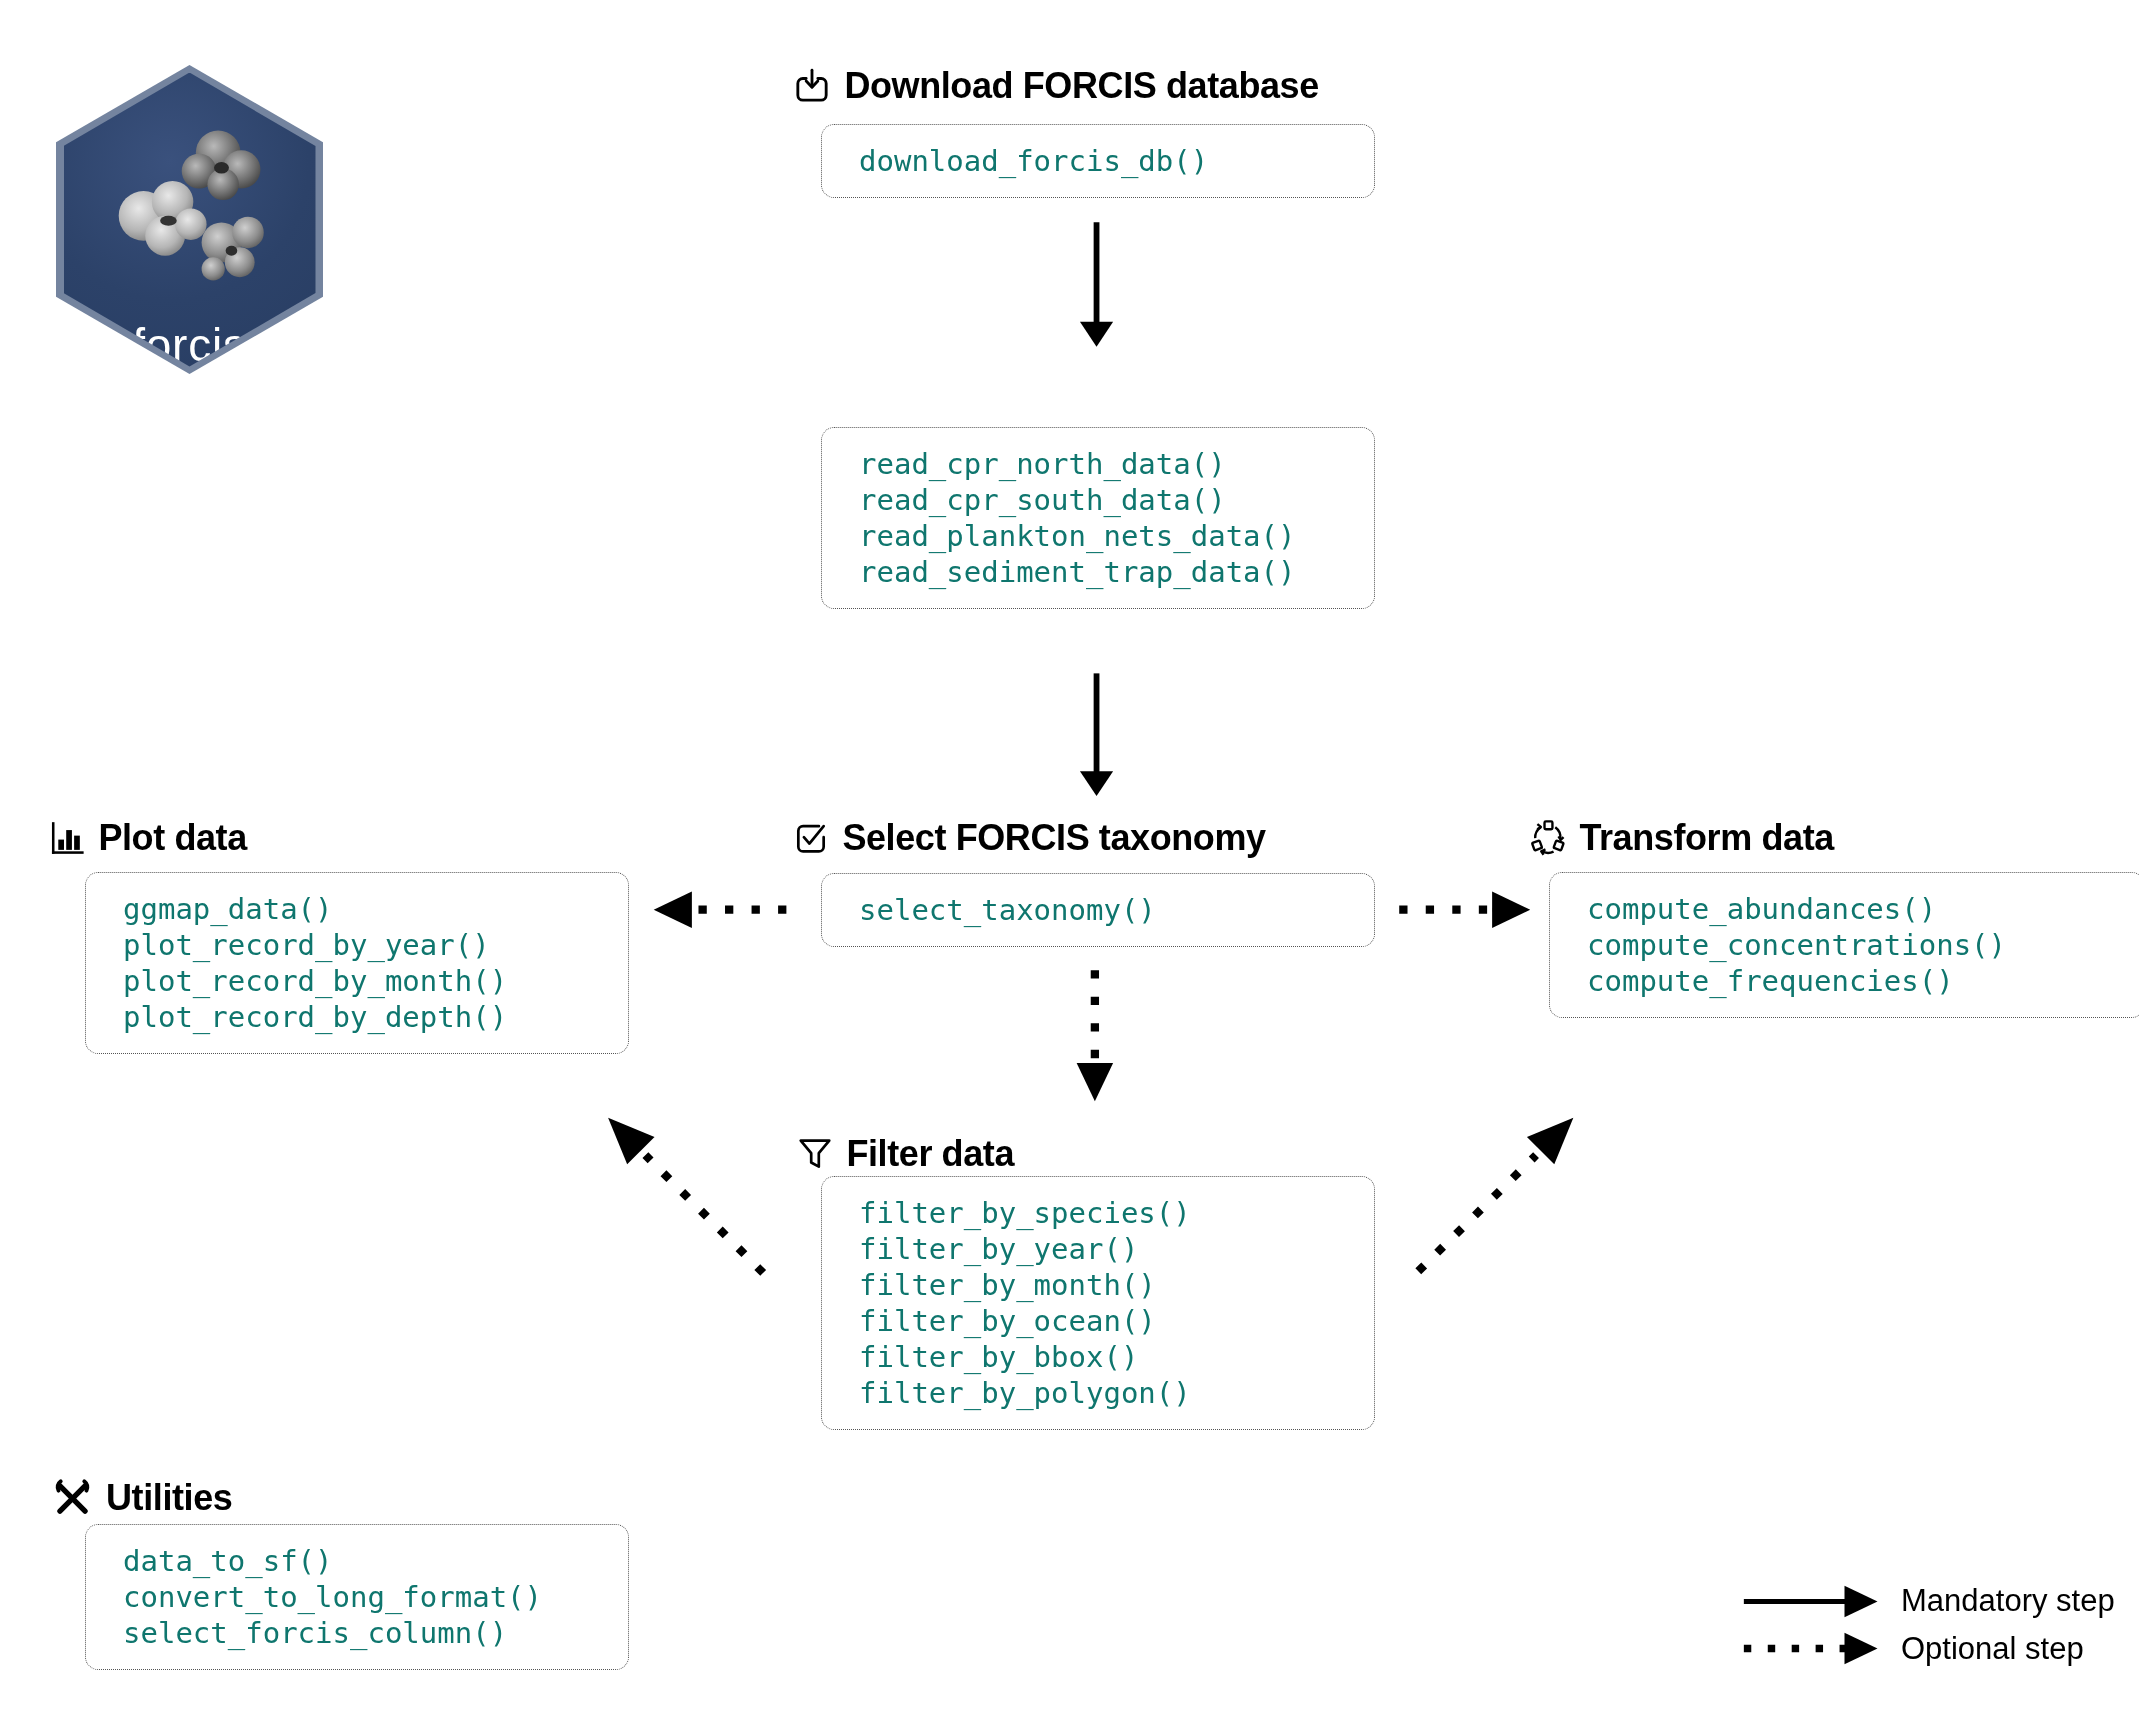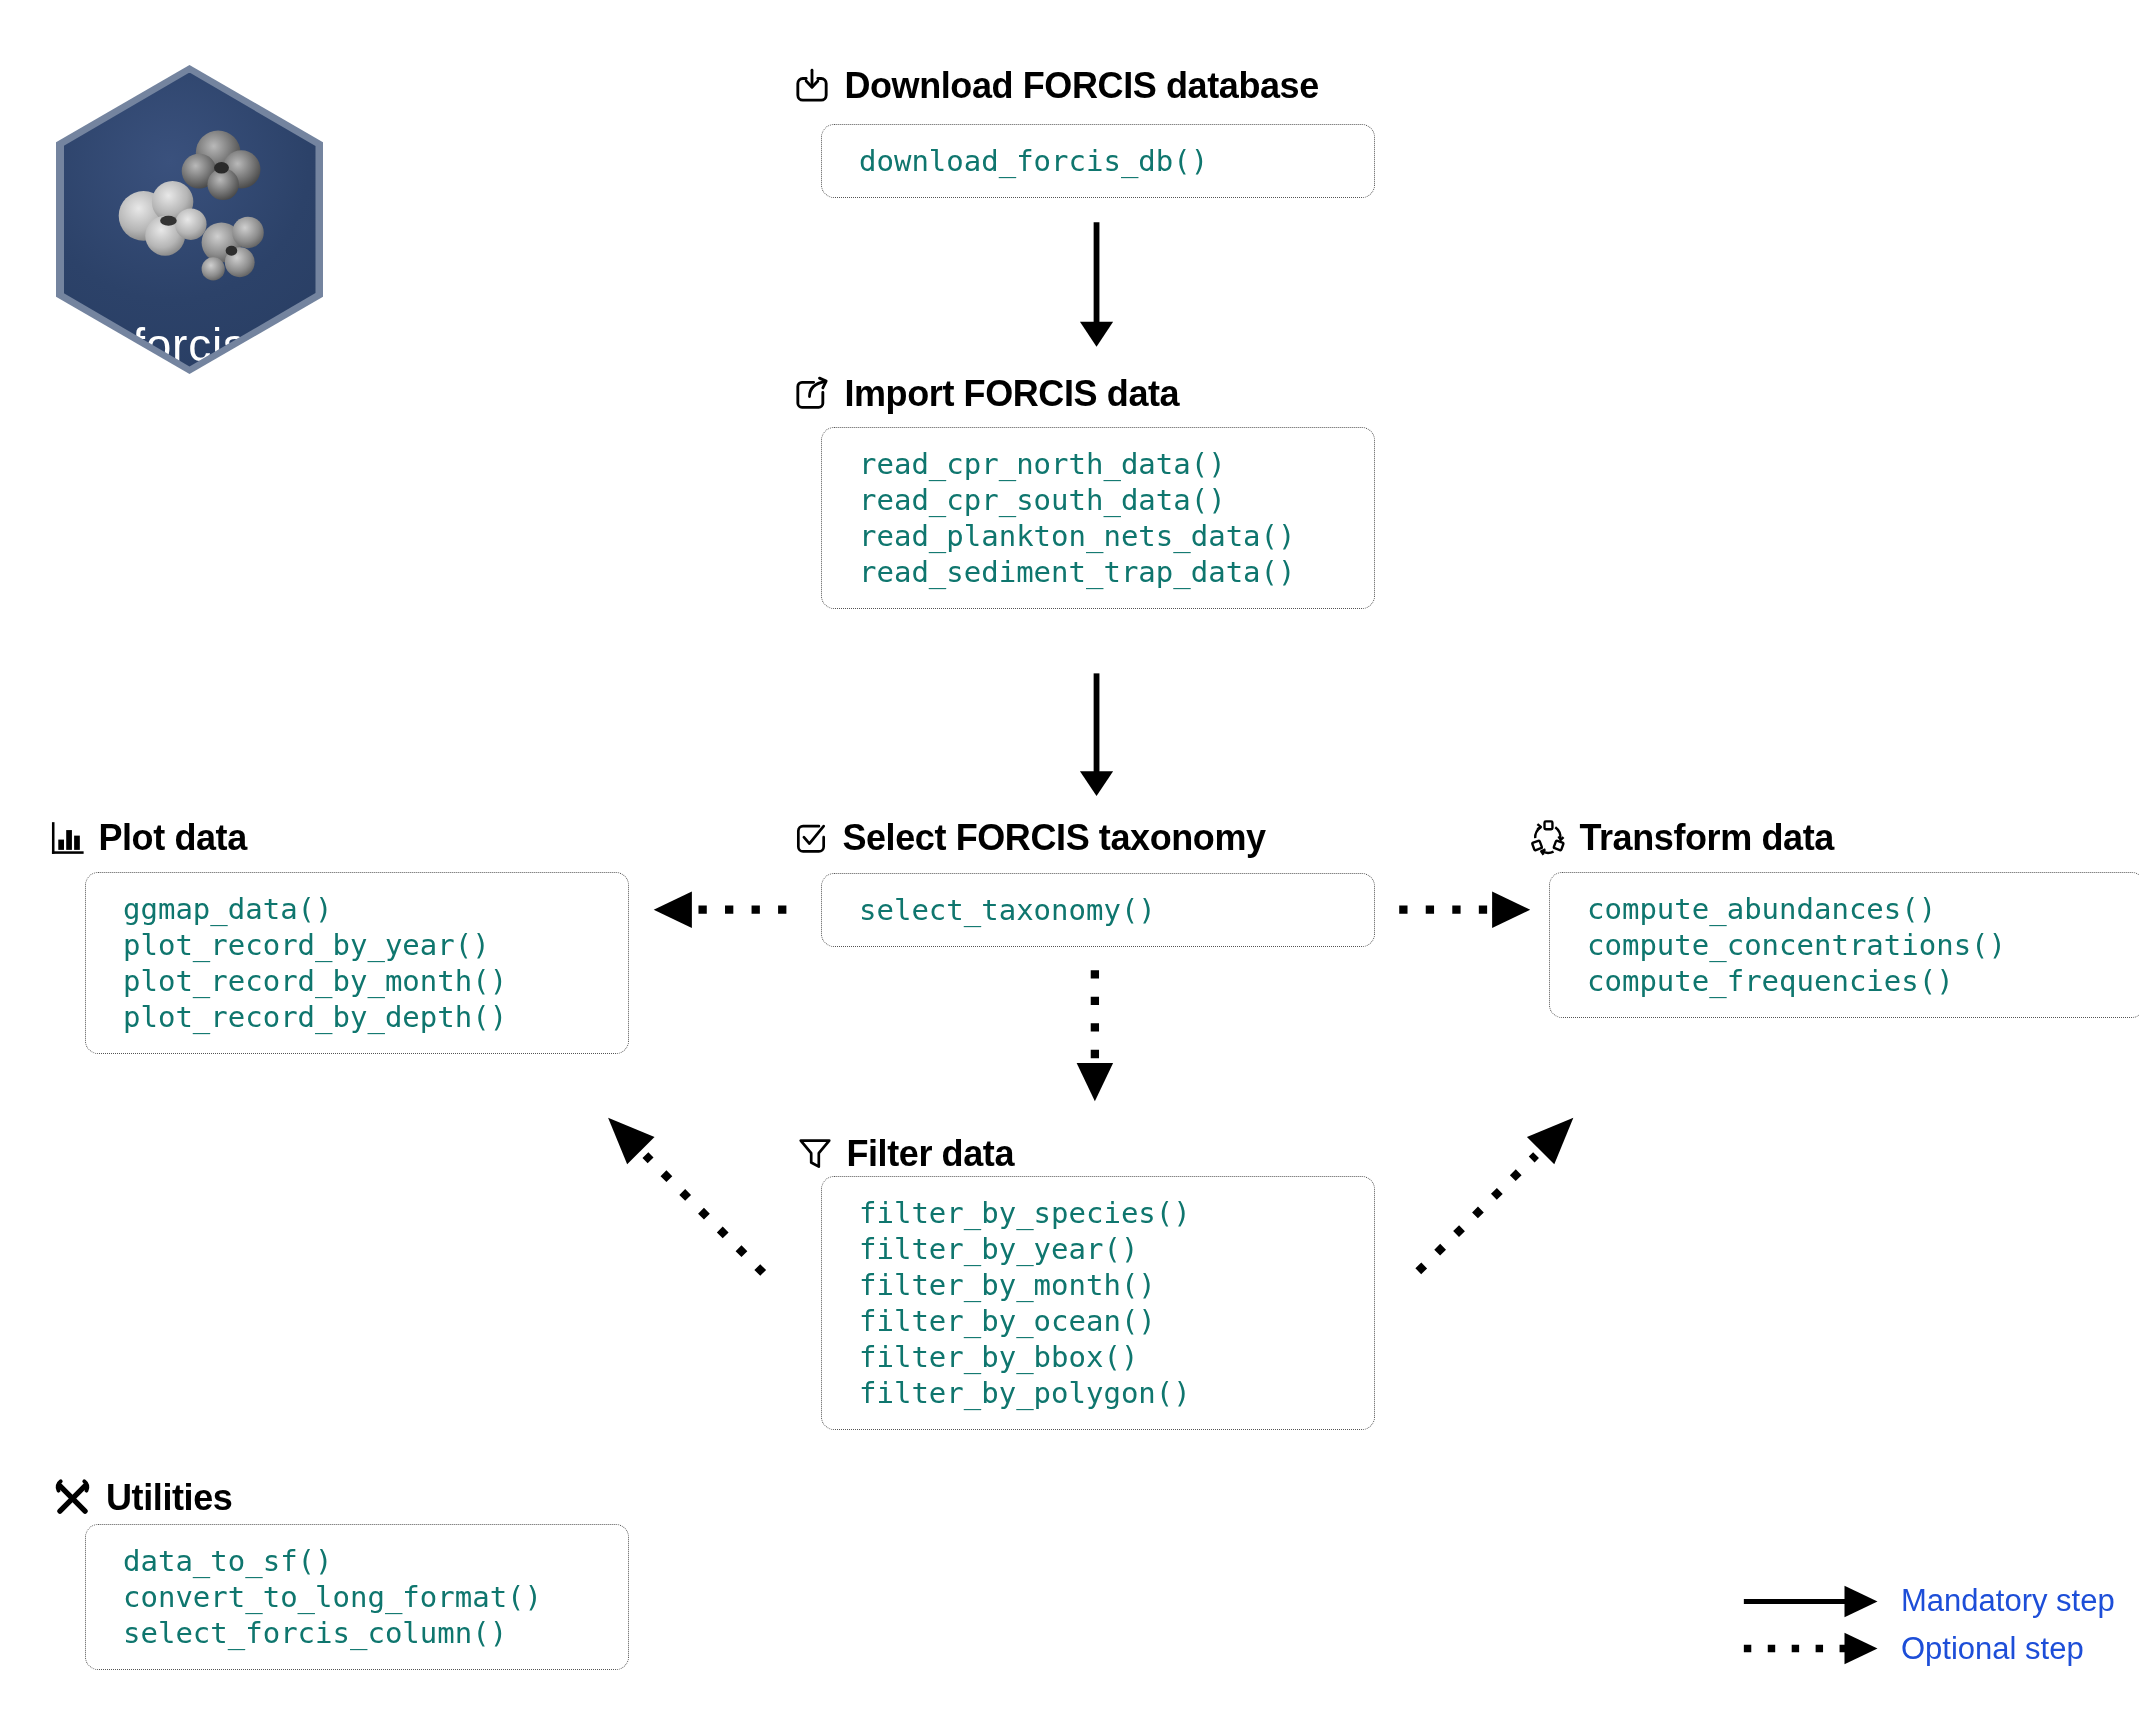--- a/index.html
+++ b/index.html
@@ -55,21 +55,21 @@
     font-family:"DejaVu Sans Mono","Liberation Mono",monospace;
     font-size:29px;line-height:36px;color:#0f766e;white-space:pre;
   }
 
   
   .arrows{position:absolute;left:0;top:0;width:2140px;height:1734px;pointer-events:none;}
 
   
   .legend{position:absolute;left:1742px;top:1583px;display:flex;flex-direction:column;gap:11.6px;}
   .legend-row{display:flex;align-items:center;gap:20px;height:36px;}
-  .legend-label{font-size:31px;color:#1d4ed8;white-space:nowrap;}
+  .legend-label{font-size:31px;color:#000000;white-space:nowrap;}
 </style>
 </head>
 <body>
 
 <div class="canvas">
 
   <div class="hex-outer">
     <div class="hex-inner">
       <svg width="252" height="294" viewBox="0 0 304 354">
         <defs>
@@ -123,30 +123,20 @@
     <span class="hicon">
       <svg width="40" height="40" viewBox="0 0 24 24" fill="none" stroke="#000" stroke-width="1.7" stroke-linecap="round" stroke-linejoin="round">
         <path d="M8.5 7.5 H6.5 a3 3 0 0 0 -3 3 v7 a3 3 0 0 0 3 3 h11 a3 3 0 0 0 3 -3 v-7 a3 3 0 0 0 -3 -3 h-2"></path>
         <line x1="12" y1="2.5" x2="12" y2="12.5"></line>
         <polyline points="8.5,9 12,12.8 15.5,9"></polyline>
       </svg>
     </span>
     <span class="sec-title">Download FORCIS database</span>
   </div>
 
-  <div class="sec-header" style="left:792px;top:371px;">
-    <span class="hicon">
-      <svg width="40" height="40" viewBox="0 0 24 24" fill="none" stroke="#000" stroke-width="1.7" stroke-linecap="round" stroke-linejoin="round">
-        <path d="M13 5 H6 a2.5 2.5 0 0 0 -2.5 2.5 v10 a2.5 2.5 0 0 0 2.5 2.5 h10 a2.5 2.5 0 0 0 2.5 -2.5 V11"></path>
-        <path d="M10.5 13.5 C10.5 8.5 14 5.5 20 4.5"></path>
-        <polyline points="16.5,2.5 20.5,4.3 18.5,8.3"></polyline>
-      </svg>
-    </span>
-    <span class="sec-title">Import FORCIS data</span>
-  </div>
 
   <div class="sec-header" style="left:792px;top:815px;">
     <span class="hicon">
       <svg width="38" height="38" viewBox="0 0 24 24" fill="none" stroke="#000" stroke-width="1.7" stroke-linecap="round" stroke-linejoin="round">
         <path d="M20 11.5 v6 a3 3 0 0 1 -3 3 h-10 a3 3 0 0 1 -3 -3 v-10 a3 3 0 0 1 3 -3 h10"></path>
         <polyline points="7.5,11.5 11,15.5 20,4.5"></polyline>
       </svg>
     </span>
     <span class="sec-title">Select FORCIS taxonomy</span>
   </div>

